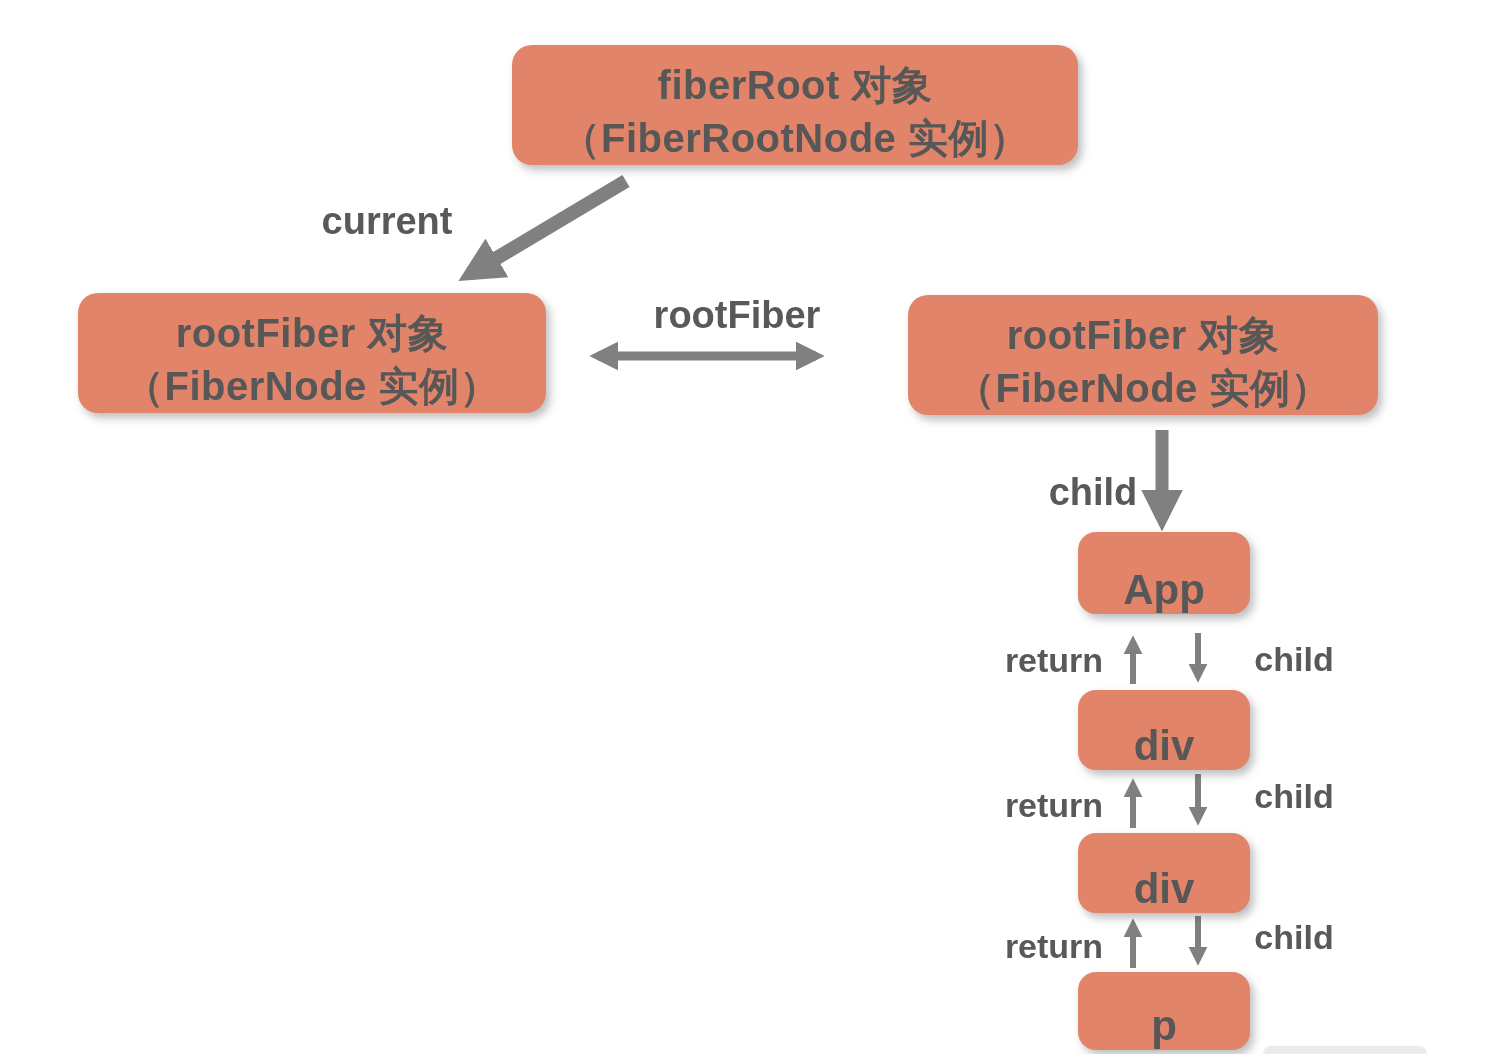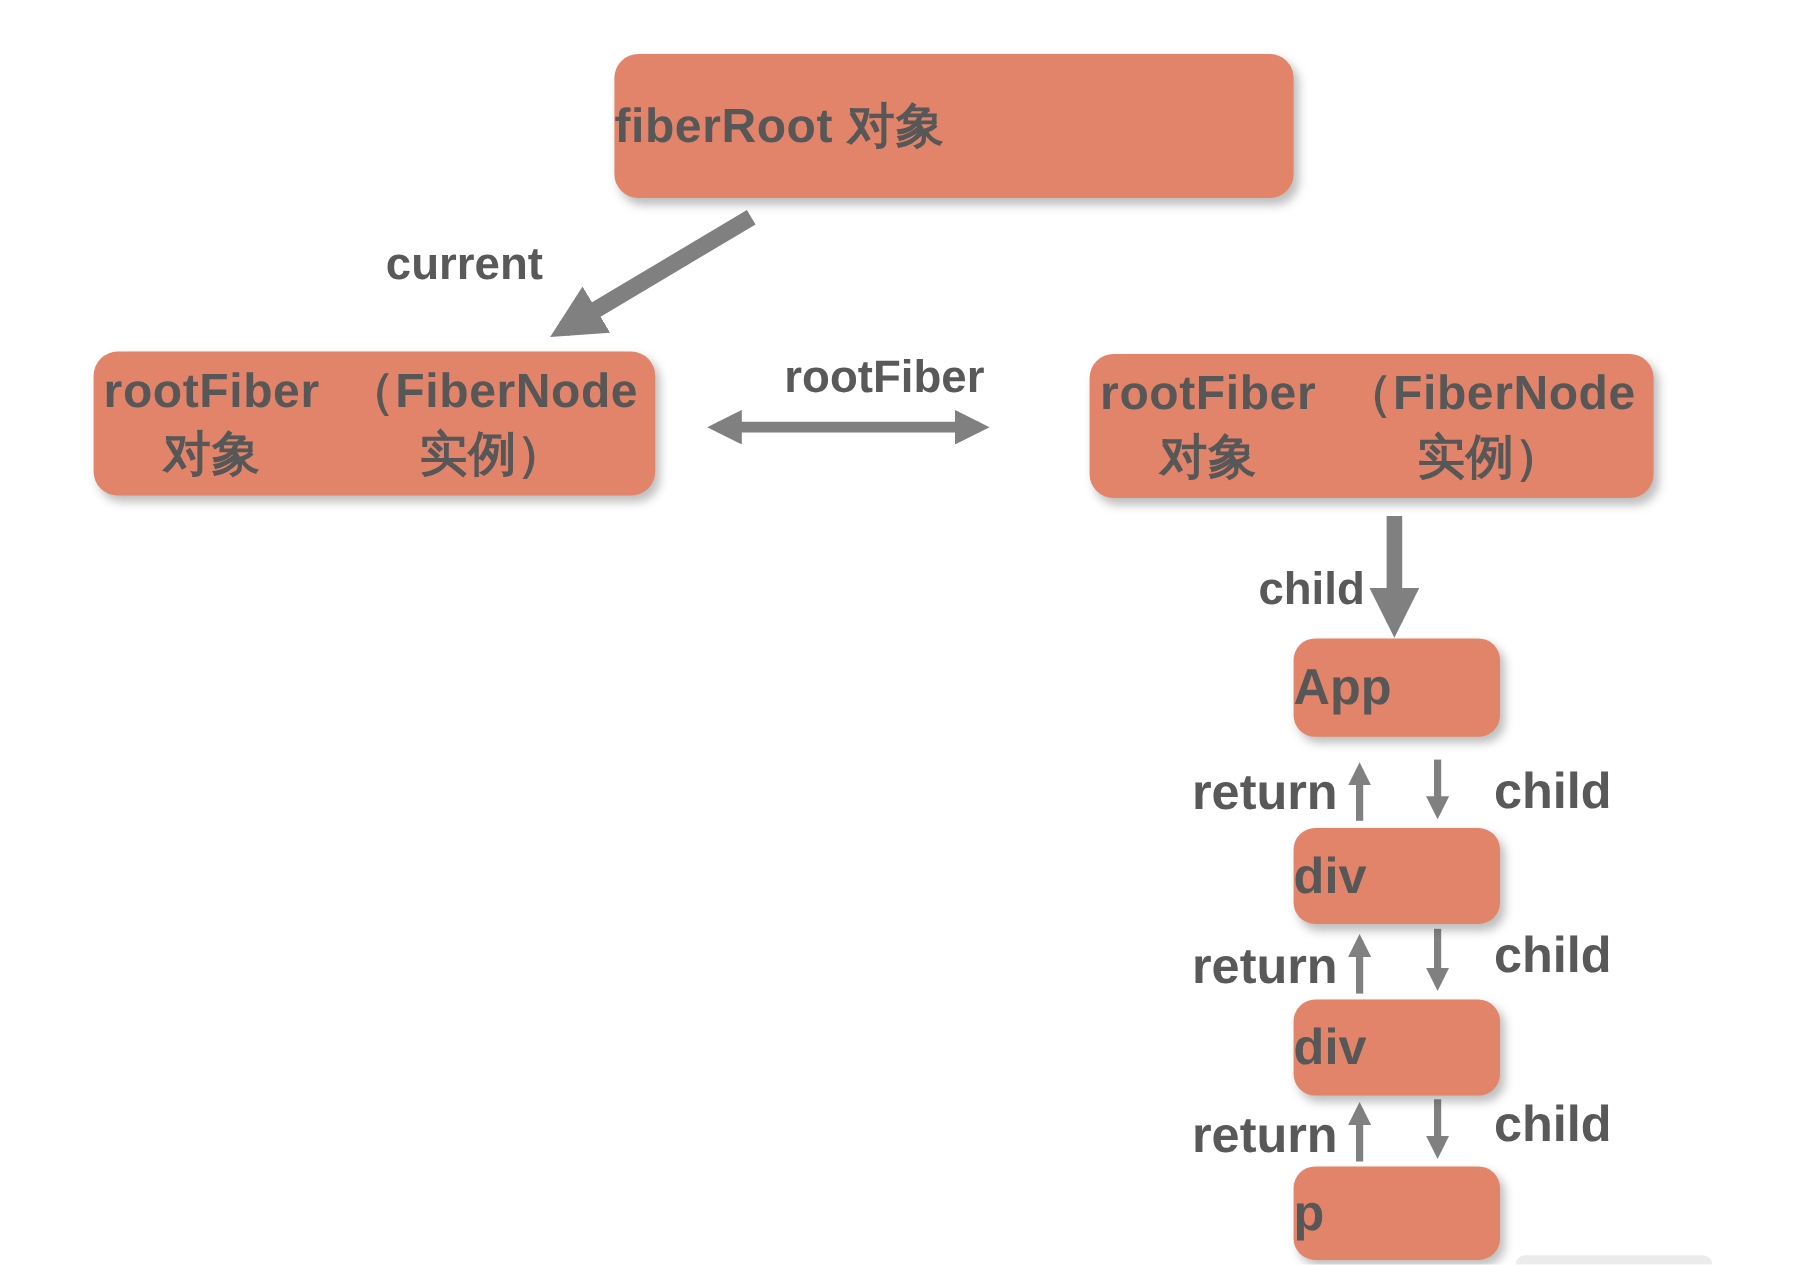--- a/index.html
+++ b/index.html
@@ -32,36 +32,37 @@
   .a9  { stroke-width: 9; }
   .a13 { stroke-width: 13; }
   .a14 { stroke-width: 14; }
   .node {
     position: absolute;
     background: var(--node-fill);
     border-radius: 20px;
     color: var(--node-text);
     font-weight: 700;
     display: flex;
+    flex-direction: column;
     align-items: center;
-    justify-content: flex-start;
+    justify-content: flex-end;
     text-align: center;
     box-shadow: 4px 5px 8px rgba(70,70,70,0.35);
   }
   .node-lg { font-size: 40px; line-height: 1.32; letter-spacing: 0.5px; }
   .node-sm { font-size: 42px; border-radius: 18px; }
   .lbl {
     position: absolute;
     transform: translate(-50%, -50%);
     font-weight: 700;
     color: var(--label-text);
     white-space: nowrap;
   }
   .lbl-lg { font-size: 38px; margin-left: 13px; }
-  .lbl-sm { font-size: 42px; }
+  .lbl-sm { font-size: 34px; }
   .cropped-edge {
     position: absolute;
     background: var(--cropped-fill);
     border-radius: 12px 12px 0 0;
   }
 </style>
 </head>
 <body>
 
 <div class="canvas">
@@ -78,20 +79,21 @@
     <line class="a6" x1="1133" y1="684" x2="1133" y2="641" marker-end="url(#ah)"></line>
     <line class="a6" x1="1198" y1="633" x2="1198" y2="677" marker-end="url(#ah)"></line>
     <line class="a6" x1="1133" y1="828" x2="1133" y2="784" marker-end="url(#ah)"></line>
     <line class="a6" x1="1198" y1="774" x2="1198" y2="820" marker-end="url(#ah)"></line>
     <line class="a6" x1="1133" y1="968" x2="1133" y2="924" marker-end="url(#ah)"></line>
     <line class="a6" x1="1198" y1="916" x2="1198" y2="960" marker-end="url(#ah)"></line>
   </svg>
 
   <div class="node node-lg" style="left:512px; top:45px; width:566px; height:120px;">
     <div>fiberRoot 对象</div>
+    <div>（FiberRootNode 实例）</div>
   </div>
 
   <div class="node node-lg" style="left:78px; top:293px; width:468px; height:120px;">
     <div>rootFiber 对象</div>
     <div>（FiberNode 实例）</div>
   </div>
 
   <div class="node node-lg" style="left:908px; top:295px; width:470px; height:120px;">
     <div>rootFiber 对象</div>
     <div>（FiberNode 实例）</div>

